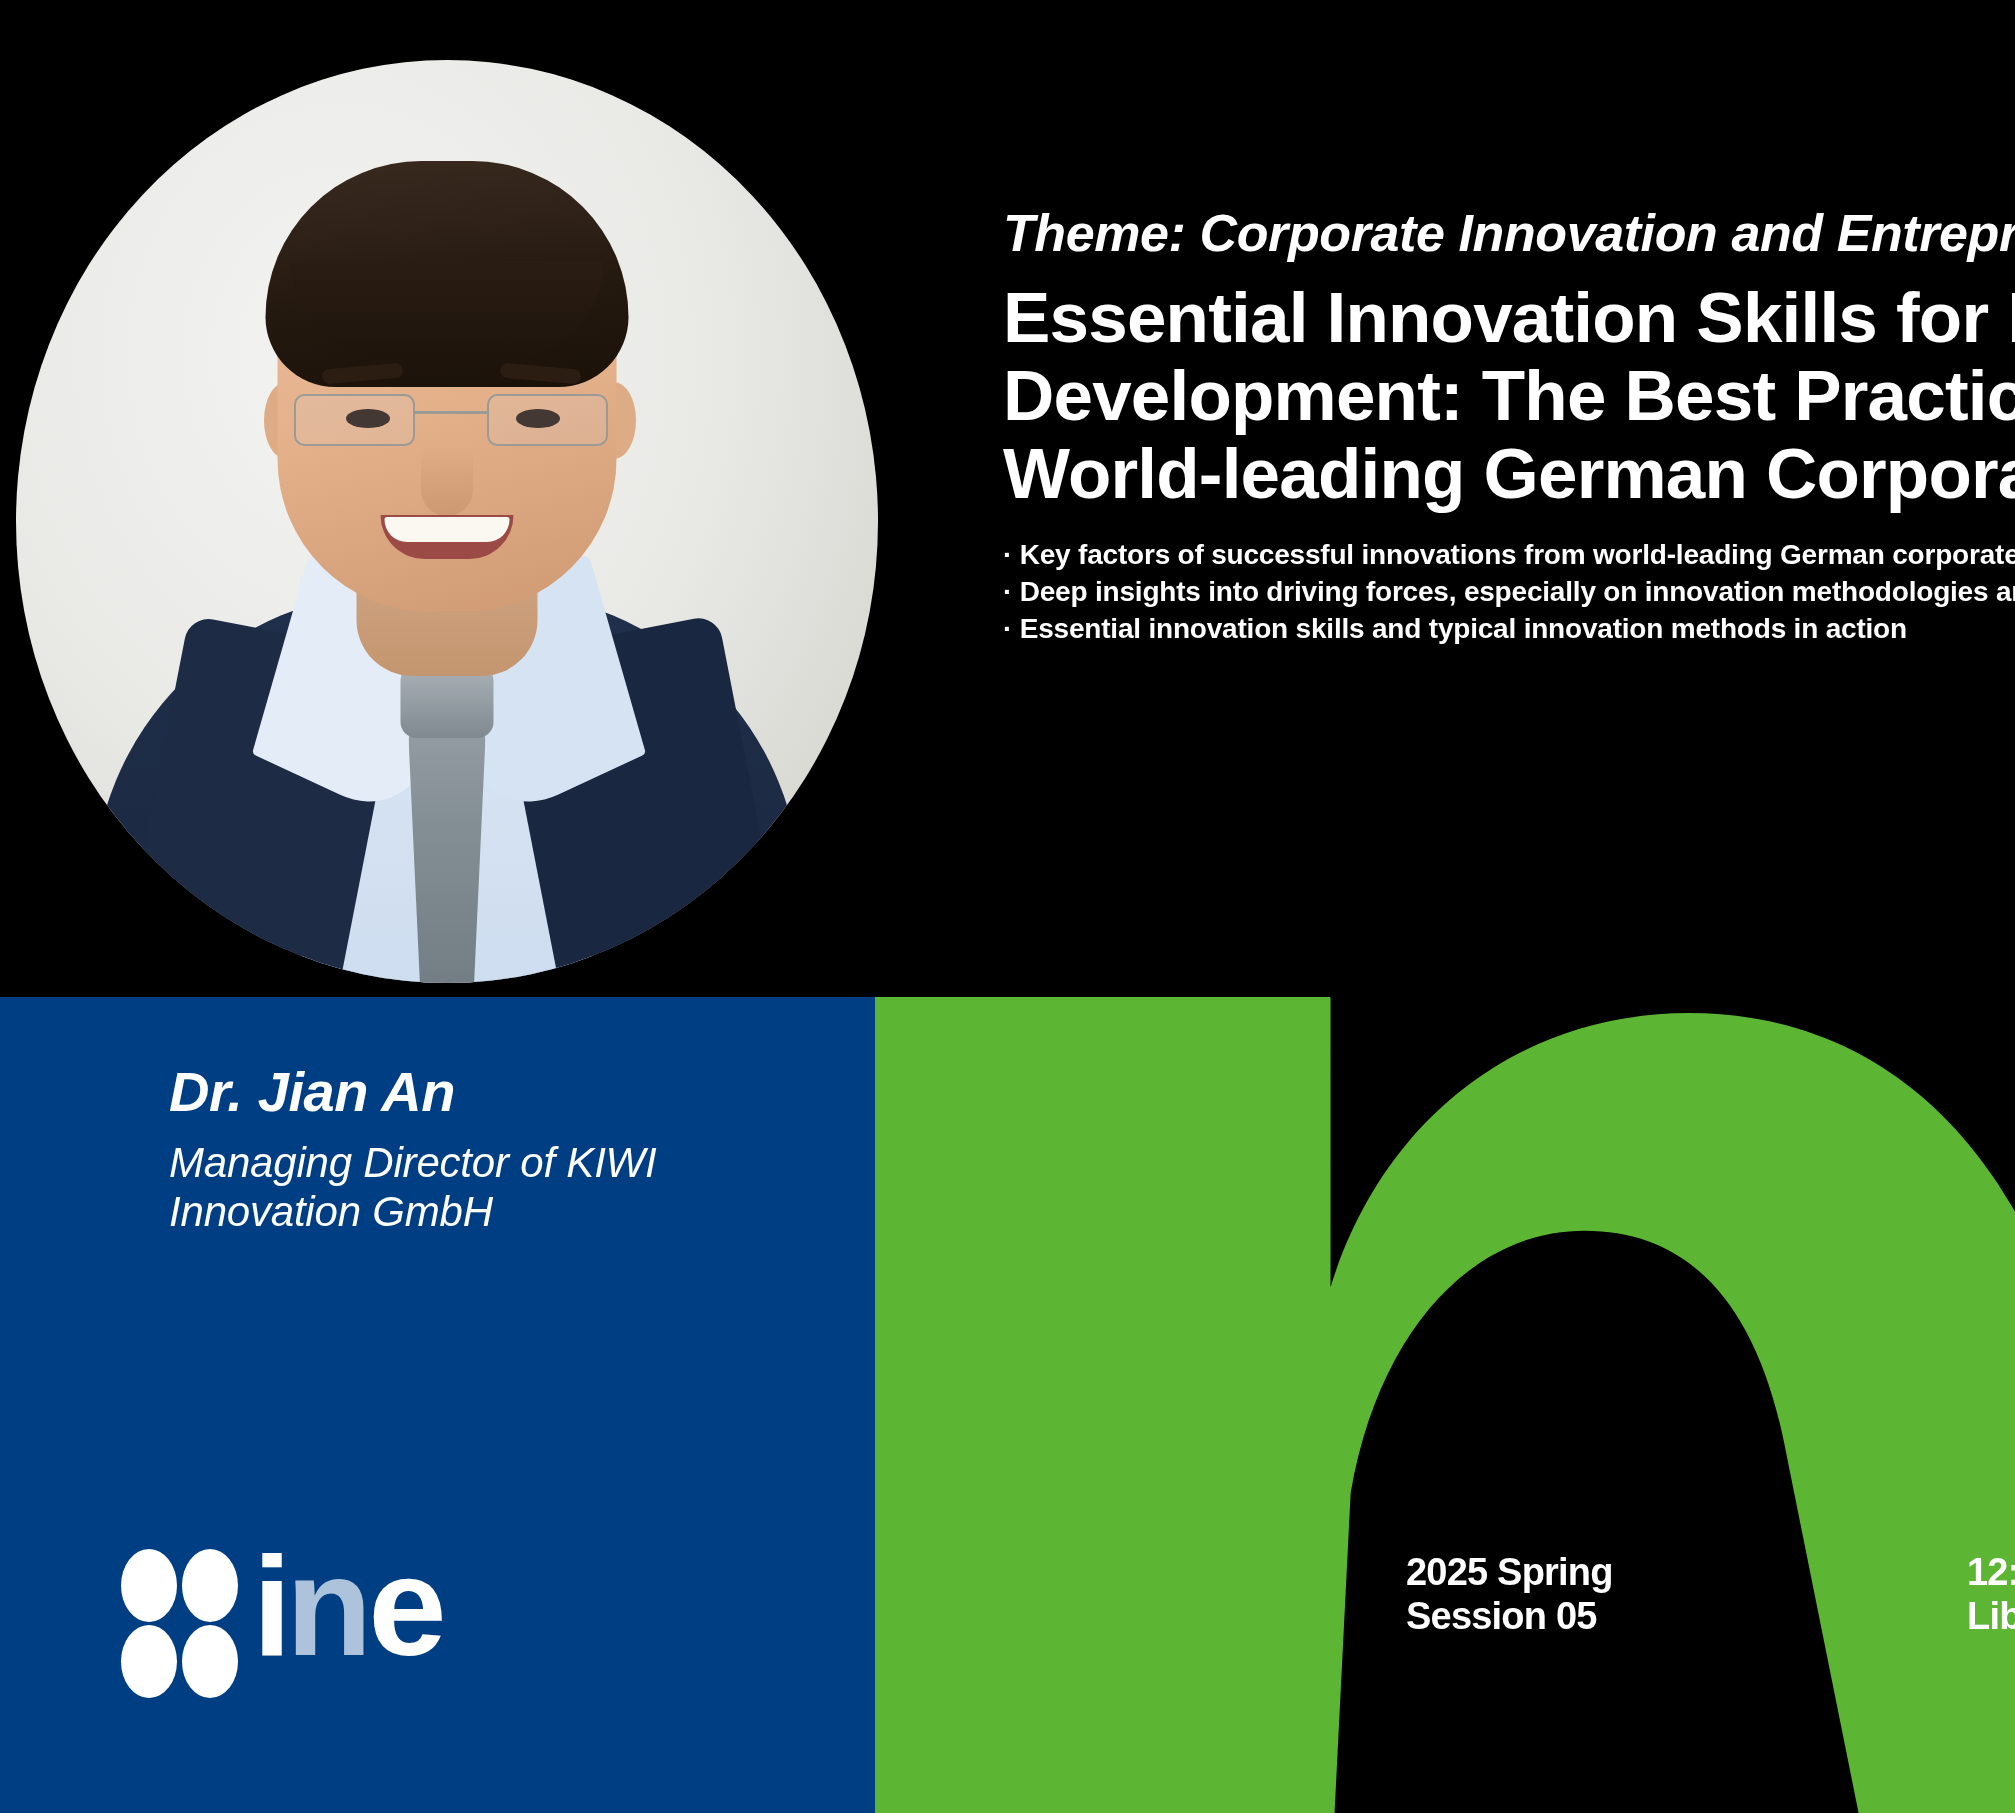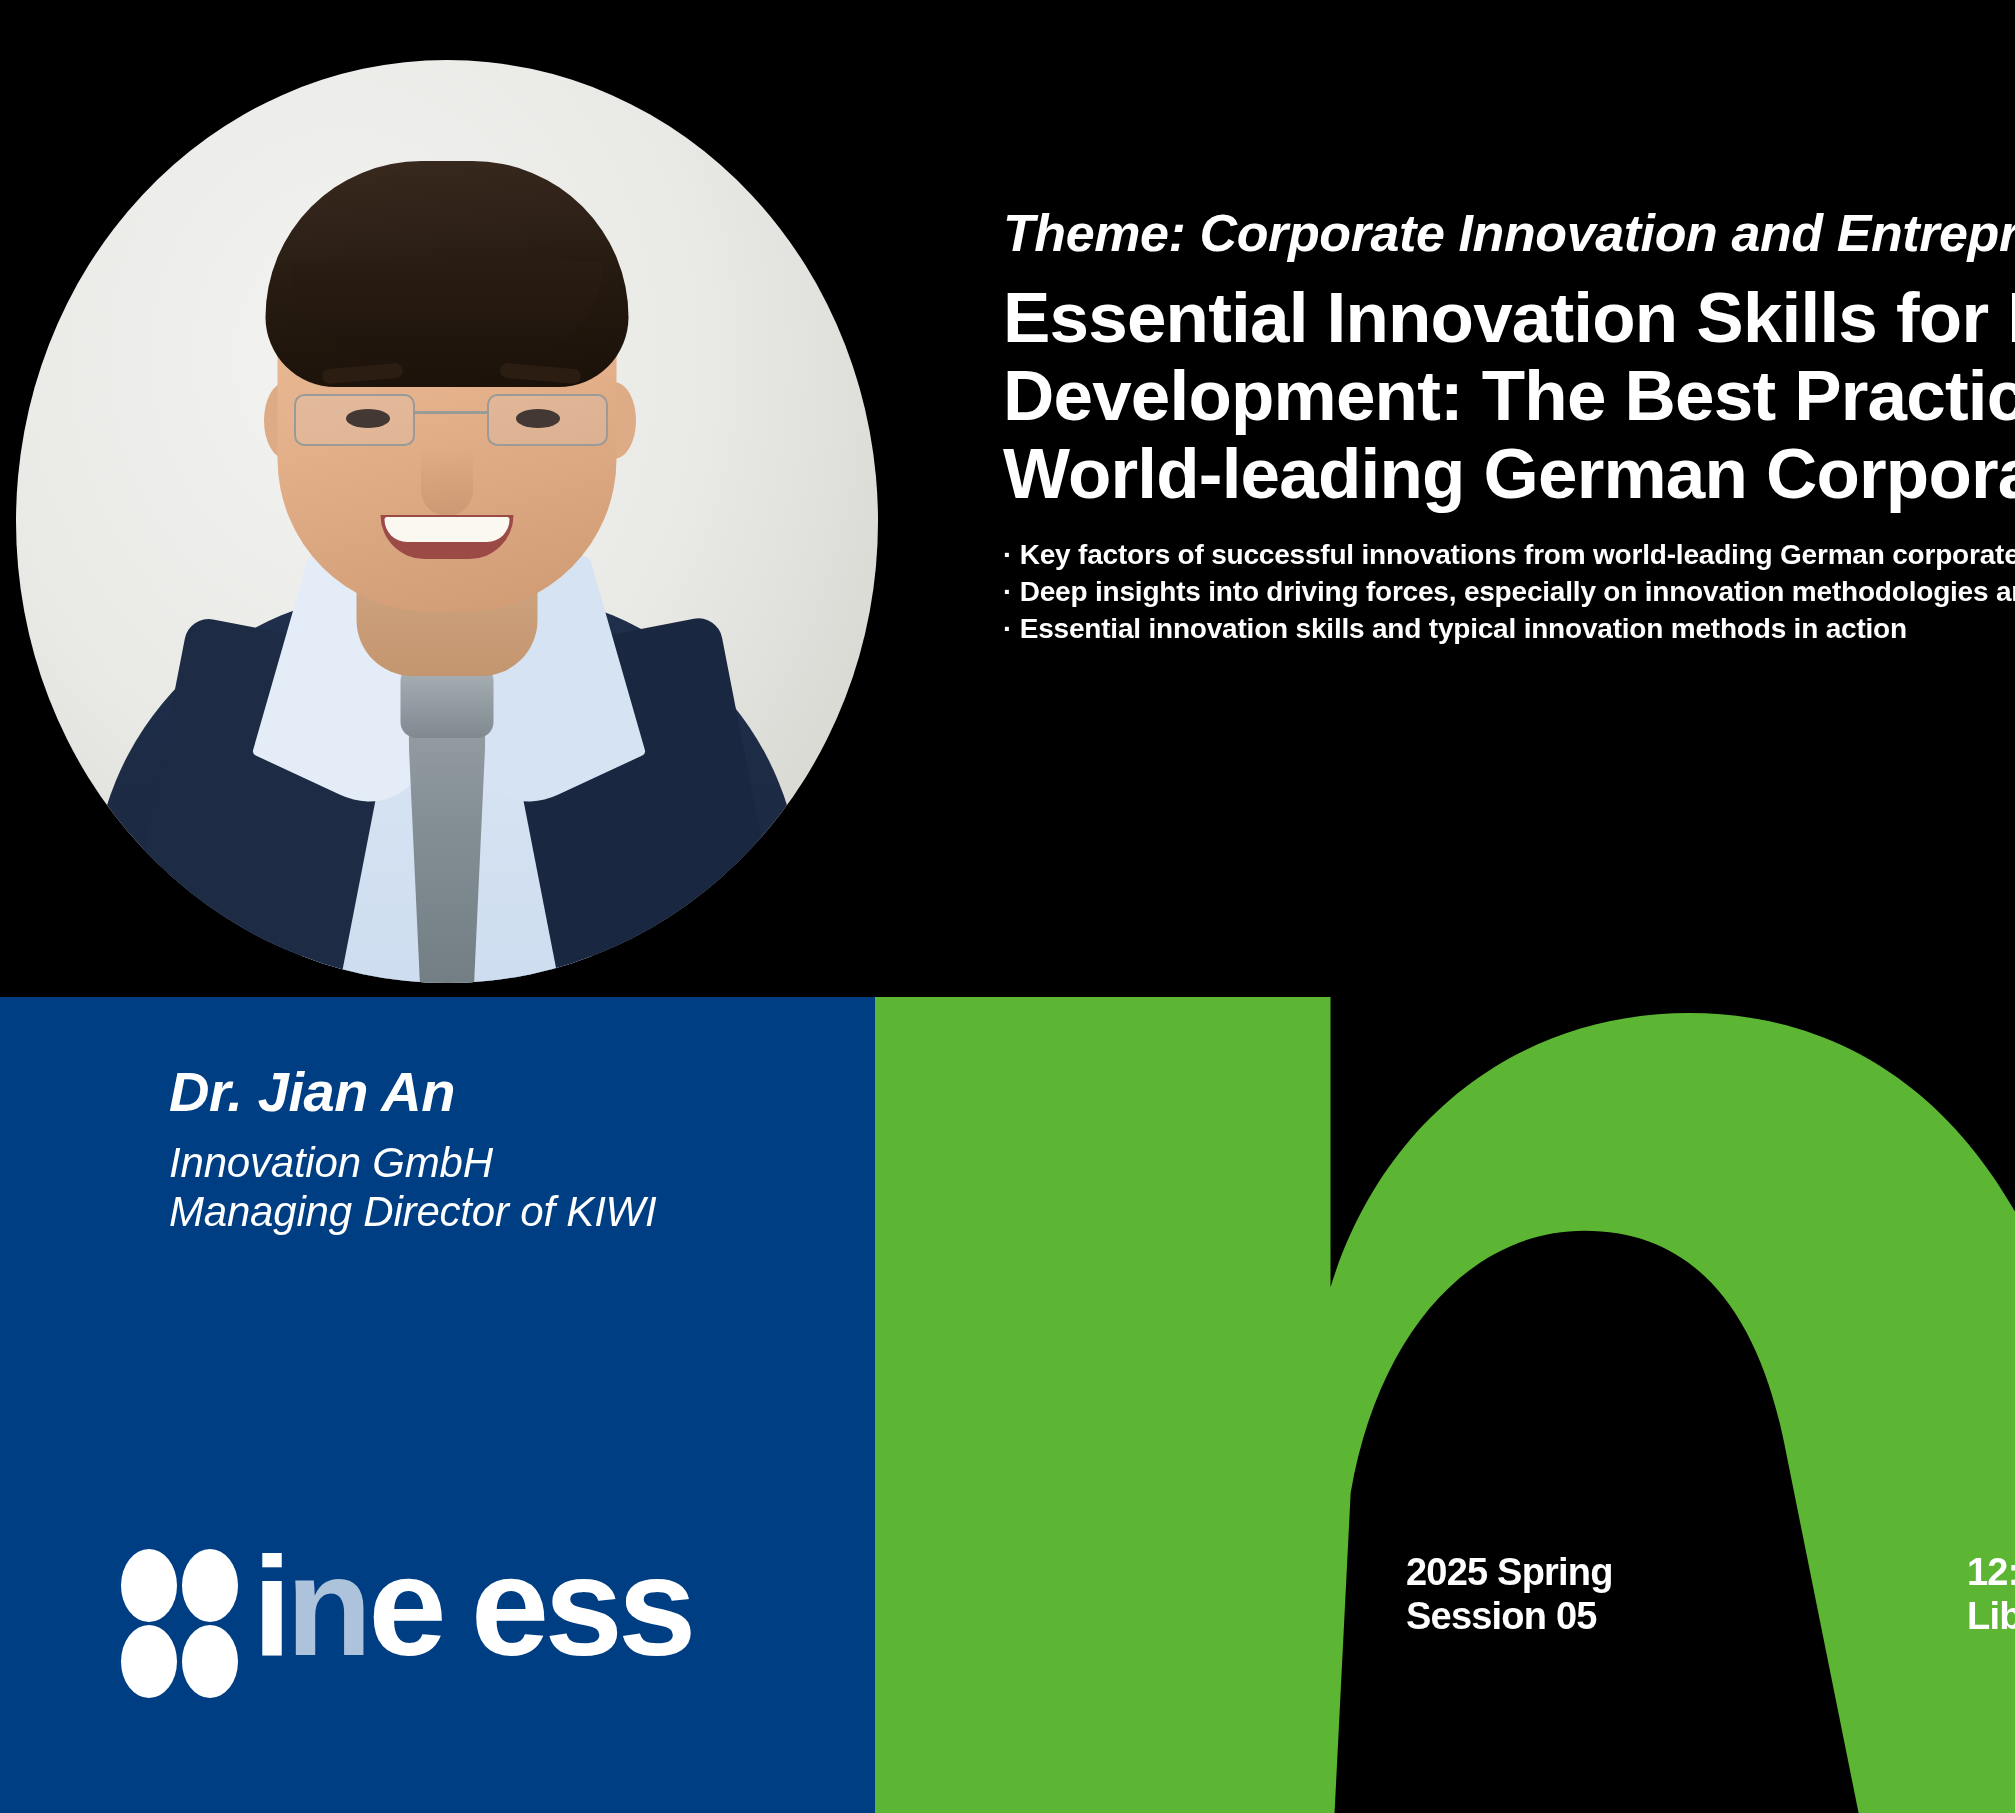--- a/index.html
+++ b/index.html
@@ -253,38 +253,37 @@
     <div class="bullets">
       <div class="bullet">· Key factors of successful innovations from world-leading German corporates</div>
       <div class="bullet">· Deep insights into driving forces, especially on innovation methodologies and personal abilities</div>
       <div class="bullet">· Essential innovation skills and typical innovation methods in action</div>
     </div>
   </div>
 
   <div class="speaker">
     <div class="sp-name">Dr. Jian An</div>
     <div class="sp-role">
+      <div>Managing Director of KIWI</div>
       <div>Innovation GmbH</div>
-      <div>Managing Director of KIWI</div>
     </div>
   </div>
 
   <div class="logo">
     <div class="dots">
       <span class="dot d1"></span>
       <span class="dot d2"></span>
       <span class="dot d3"></span>
       <span class="dot d4"></span>
     </div>
     <div class="wordmark">
       <span class="wm-i">i</span>
       <span class="wm-n">n</span>
       <span class="wm-e">e</span>
     </div>
-    <span class="ess">ess</span>
   </div>
 
   <div class="meta m1">
     <div class="meta-line">2025 Spring</div>
     <div class="meta-line">Session 05</div>
   </div>
   <div class="meta m2">
     <div class="meta-line">12:00-13:30</div>
     <div class="meta-line">Library 2001</div>
   </div>

